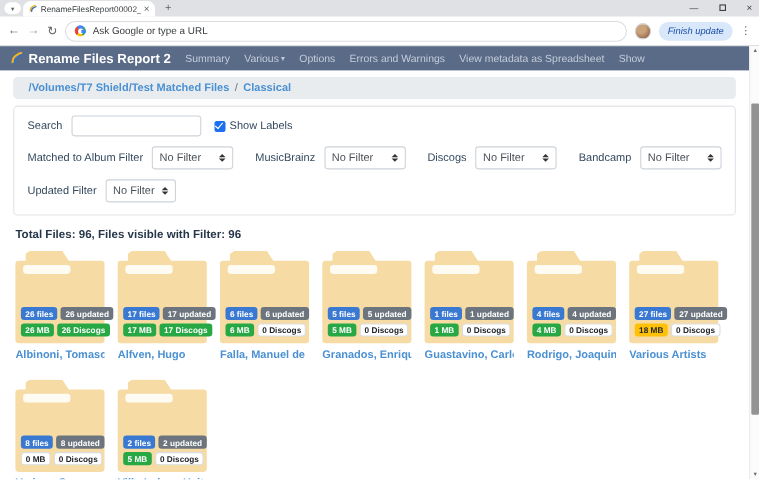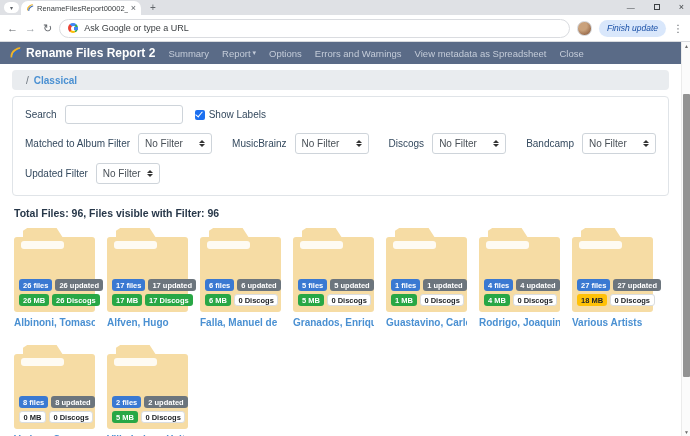--- a/index.html
+++ b/index.html
@@ -146,38 +146,39 @@
         <svg width="13" height="13" viewBox="0 0 20 20">
           <path d="M4 16 Q3 9 9 5 T17 2" stroke="#f0b429" stroke-width="3" fill="none"></path>
           <path d="M7 17 Q6 11 11 8 T18 5" stroke="#3e6db5" stroke-width="3" fill="none"></path>
         </svg>
         <span class="brand-title">Rename Files Report 2</span>
       </div>
       <span class="nav-item">
           <span>Summary</span>
         </span>
       <span class="nav-item">
-          <span>Report</span>
+          <span>Various</span>
           <span class="caret">▾</span>
         </span>
       <span class="nav-item">
           <span>Options</span>
         </span>
       <span class="nav-item">
           <span>Errors and Warnings</span>
         </span>
       <span class="nav-item">
           <span>View metadata as Spreadsheet</span>
         </span>
       <span class="nav-item">
-          <span>Close</span>
+          <span>Show</span>
         </span>
     </div>
 
     <div class="crumb-bar">
+      <span class="crumb-link">/Volumes/T7 Shield/Test Matched Files</span>
       <span class="crumb-sep">/</span>
       <span class="crumb-link">Classical</span>
     </div>
 
     <div class="filter-card">
       <div class="f-row">
         <span class="f-label">Search</span>
         <input class="search-input" type="text" value="" style="">
         <div class="checkwrap">
           <span class="checkbox"></span>

